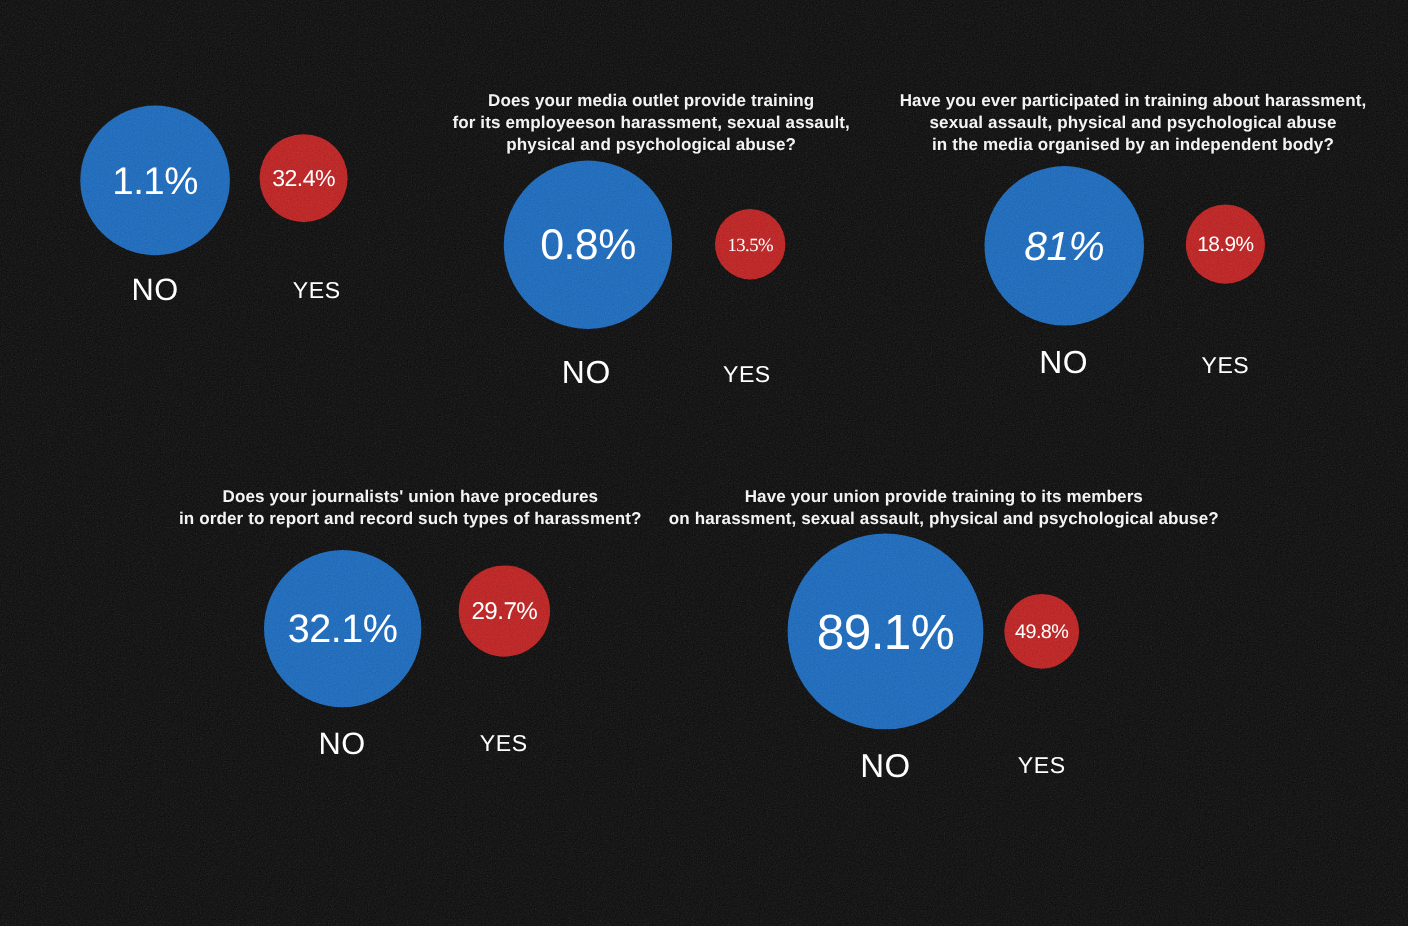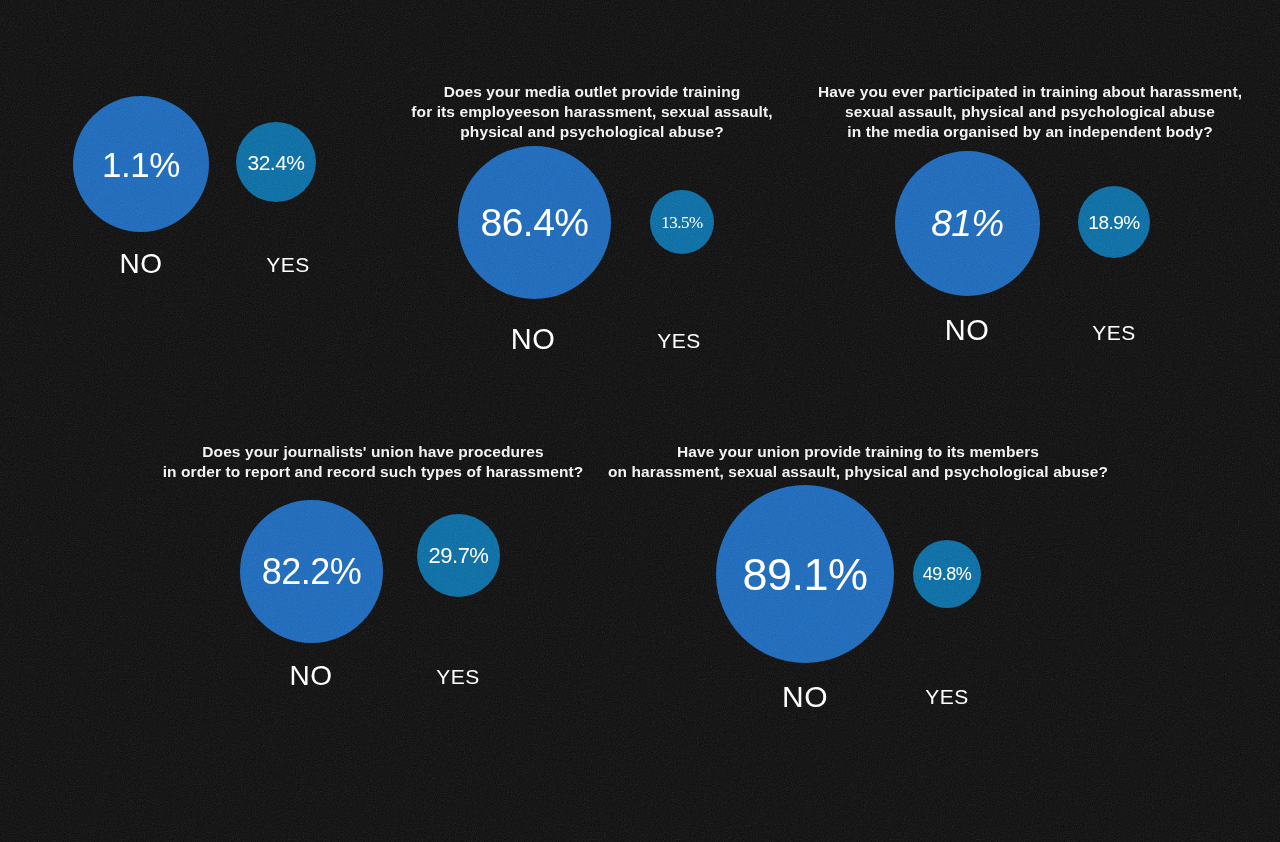--- a/index.html
+++ b/index.html
@@ -51,21 +51,21 @@
   .plot { position:relative; }
 
   .bubble {
     position:absolute;
     border-radius:50%;
     display:flex;
     align-items:center;
     justify-content:center;
   }
   .bubble.no  { background:#1665b8; }
-  .bubble.yes { background:#0369a1; }
+  .bubble.yes { background:#b91c1c; }
 
   .bubble-value {
     color:#ffffff;
     font-weight:400;
     line-height:1;
     letter-spacing:-.5px;
     white-space:nowrap;
   }
 
   .axis-label {
@@ -107,21 +107,21 @@
       <div class="axis-label" style="left:260px;top:172px;font-size:21px;">YES</div>
     </div>
   </div>
 
   <div class="panel" style="left:398px; top:82px; width:388px;">
     <div class="q-title">Does your media outlet provide training
 for its employeeson harassment, sexual assault,
 physical and psychological abuse?</div>
     <div class="plot" style="height:250px;">
       <div class="bubble no" style="width:153px;height:153px;left:60px;top:4px;">
-        <span class="bubble-value" style="font-size:39px;">86.4%</span>
+        <span class="bubble-value" style="font-size:39px;">0.8%</span>
       </div>
       <div class="bubble yes" style="width:64px;height:64px;left:252px;top:48px;font-family:Liberation Serif, serif;">
         <span class="bubble-value" style="font-size:17px;">13.5%</span>
       </div>
       <div class="axis-label" style="left:135px;top:183px;font-size:29px;">NO</div>
       <div class="axis-label" style="left:281px;top:188px;font-size:21px;">YES</div>
     </div>
   </div>
 
   <div class="panel" style="left:808px; top:82px; width:444px;">
@@ -138,21 +138,21 @@
       <div class="axis-label" style="left:159px;top:174px;font-size:29px;">NO</div>
       <div class="axis-label" style="left:306px;top:180px;font-size:21px;">YES</div>
     </div>
   </div>
 
   <div class="panel" style="left:148px; top:442px; width:450px;">
     <div class="q-title">Does your journalists' union have procedures
 in order to report and record such types of harassment?</div>
     <div class="plot" style="height:250px;">
       <div class="bubble no" style="width:143px;height:143px;left:92px;top:18px;">
-        <span class="bubble-value" style="font-size:36px;">82.2%</span>
+        <span class="bubble-value" style="font-size:36px;">32.1%</span>
       </div>
       <div class="bubble yes" style="width:83px;height:83px;left:269px;top:32px;">
         <span class="bubble-value" style="font-size:22px;">29.7%</span>
       </div>
       <div class="axis-label" style="left:163px;top:180px;font-size:28px;">NO</div>
       <div class="axis-label" style="left:310px;top:184px;font-size:21px;">YES</div>
     </div>
   </div>
 
   <div class="panel" style="left:608px; top:442px; width:500px;">

